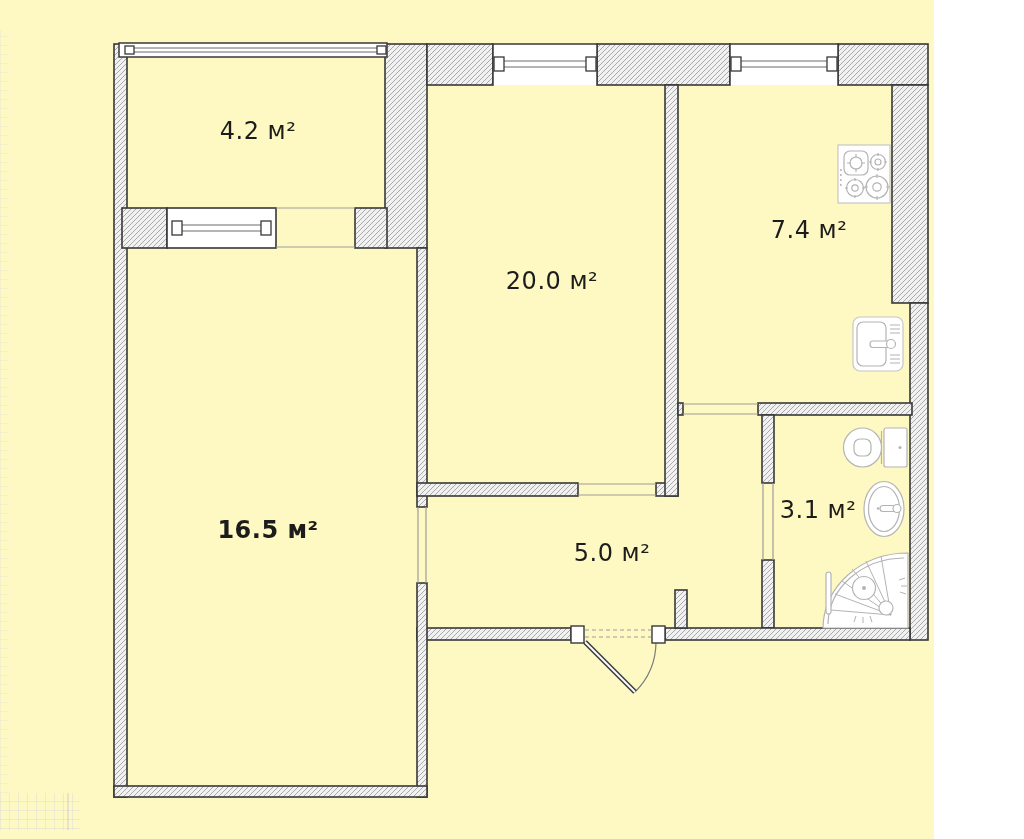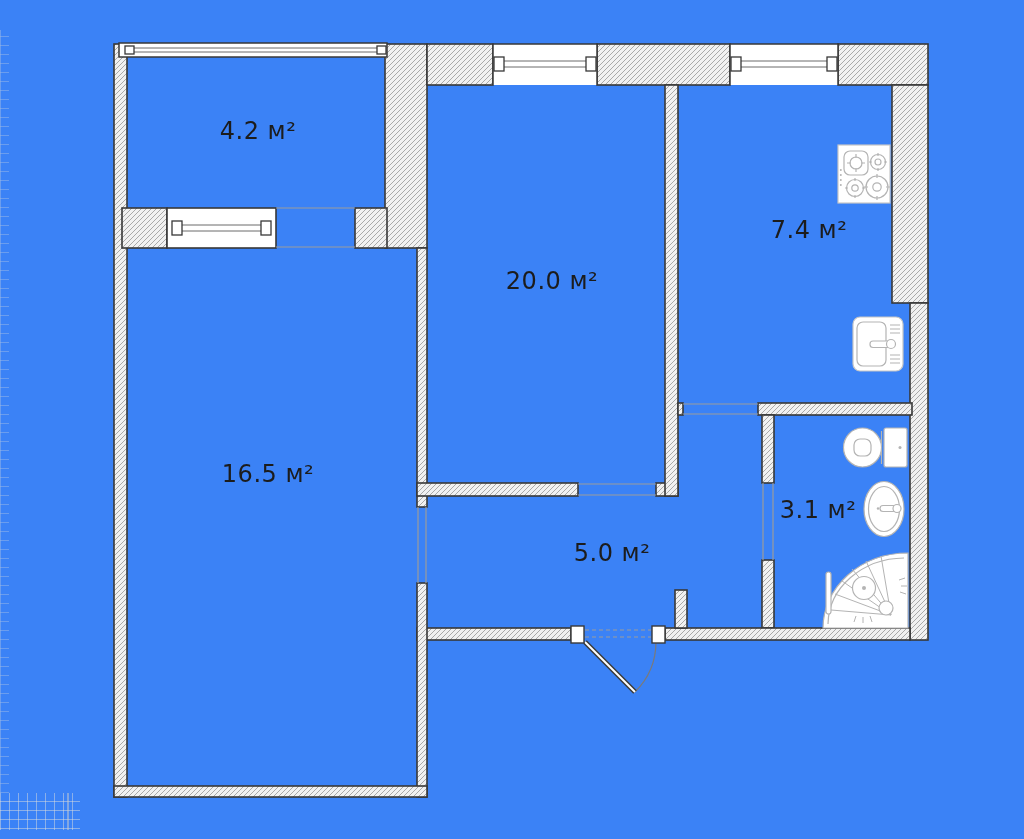--- a/index.html
+++ b/index.html
@@ -1,20 +1,20 @@
 <!DOCTYPE html>
 <html><head>
 <meta charset="utf-8">
 <title>Floor plan</title>
 <style>
   html,body { margin:0; padding:0; background:#ffffff; }
   #canvas {
     position:relative;
-    width:1024px; height:839px;
-    background:#3b82f6;
+    width:934px; height:839px;
+    background:#fef9c3;
     overflow:hidden;
     font-family:"DejaVu Sans", sans-serif;
   }
   #plan-svg { position:absolute; left:0; top:0; }
   .room-label {
     position:absolute;
     transform:translate(-50%,-50%);
     font-size:24px;
     color:#1c1c1c;
     white-space:nowrap;
@@ -208,16 +208,16 @@
       <circle cx="41" cy="35" r="11.5" fill="#ffffff"></circle>
       <circle cx="41" cy="35" r="2" fill="#b4b4b4" stroke="none"></circle>
       <circle cx="63" cy="55" r="7" fill="#ffffff"></circle>
       <rect x="3" y="19" width="5" height="42" rx="2.5" fill="#ffffff"></rect>
     </g>
   </svg>
 
   <div class="room-label" style="left:258px; top:131px;">4.2 м²</div>
   <div class="room-label" style="left:552px; top:281px;">20.0 м²</div>
   <div class="room-label" style="left:809px; top:230px;">7.4 м²</div>
-  <div class="room-label" style="left:268px; top:474px;">16.5 м²</div>
+  <div class="room-label" style="left:268px; top:530px;font-weight:bold;">16.5 м²</div>
   <div class="room-label" style="left:612px; top:553px;">5.0 м²</div>
   <div class="room-label" style="left:818px; top:510px;">3.1 м²</div>
 </div>
 
 </body></html>

